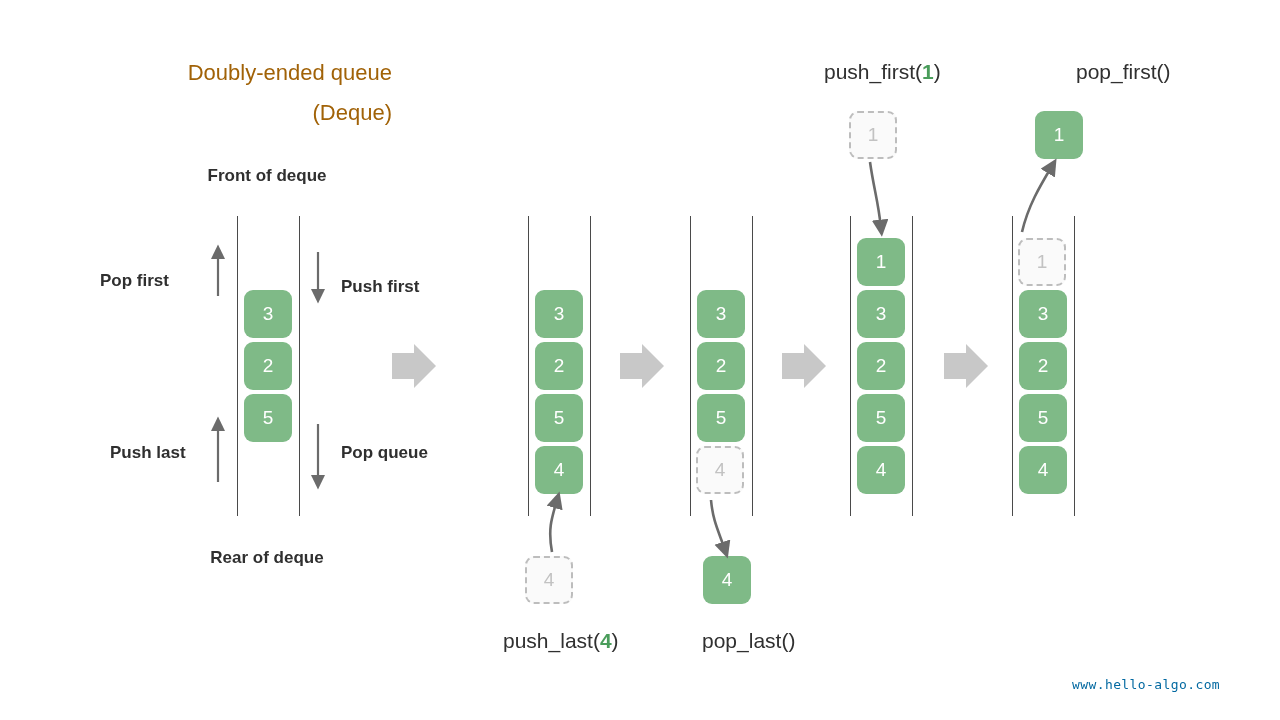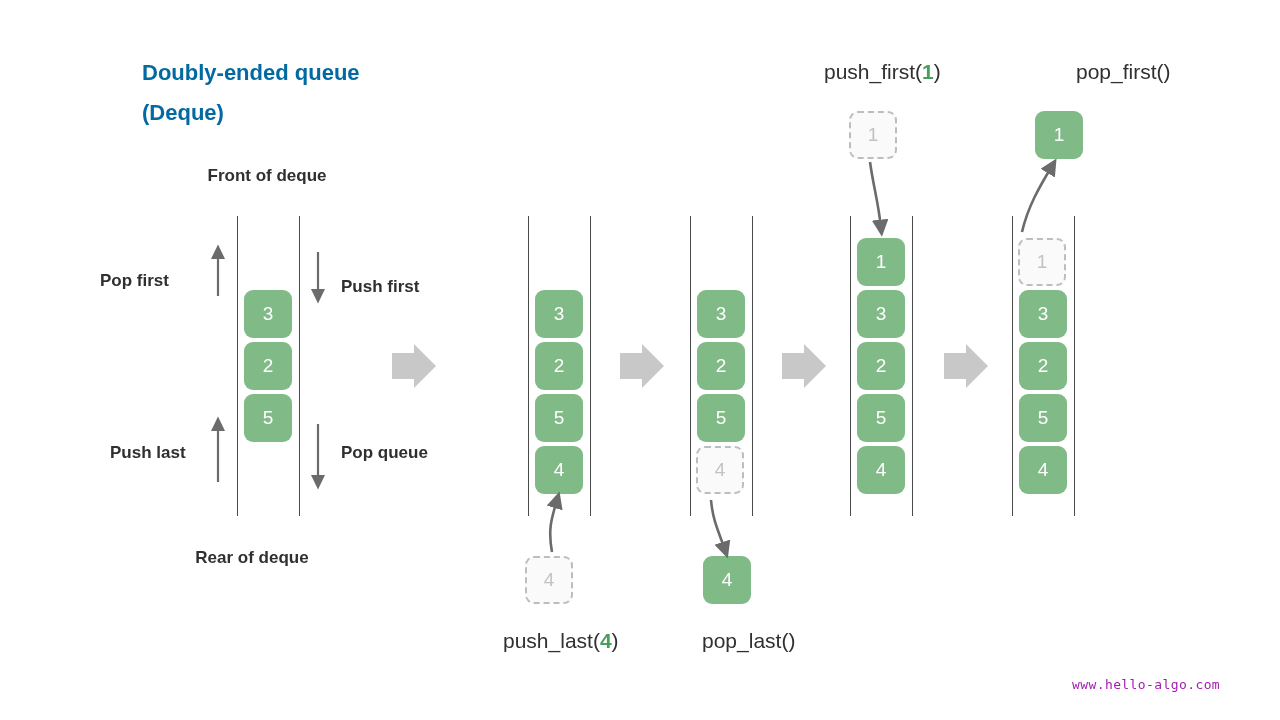--- a/index.html
+++ b/index.html
@@ -8,24 +8,24 @@
     background:#ffffff;
     font-family:"Liberation Sans", sans-serif;
     overflow:hidden;
     position:relative;
   }
   .stage{position:absolute;left:0;top:0;width:1280px;height:720px;}
 
   
   .title{
     position:absolute;
-    font-weight:bold;
-    color:#0369a1;
+    font-weight:normal;
+    color:#a16207;
     font-size:22px;
-    text-align:left;
+    text-align:right;
     white-space:nowrap;
   }
   .hdr{
     position:absolute;
     font-weight:bold;
     color:#303030;
     font-size:17px;
     text-align:center;
     white-space:nowrap;
   }
@@ -42,21 +42,21 @@
     font-family:Liberation Sans, sans-serif;
     font-size:21px;
     color:#303030;
     white-space:pre;
   }
   .code .arg{color:#4a9d5b;font-weight:bold;}
   .watermark{
     position:absolute;
     font-family:"DejaVu Sans Mono", monospace;
     font-size:13px;
-    color:#a21caf;
+    color:#0369a1;
     white-space:nowrap;
     letter-spacing:.4px;
   }
 
   
   .rail{
     position:absolute;
     width:1px;
     background:#4a4a4a;
   }
@@ -85,21 +85,21 @@
 </style>
 </head>
 <body>
 
 <div class="stage">
 
   <div class="title" style="left:142px;top:60px;width:250px;">Doubly-ended queue</div>
   <div class="title" style="left:142px;top:100px;width:250px;">(Deque)</div>
 
   <div class="hdr" style="left:142px;top:166px;width:250px;">Front of deque</div>
-  <div class="hdr" style="left:127px;top:548px;width:250px;">Rear of deque</div>
+  <div class="hdr" style="left:142px;top:548px;width:250px;">Rear of deque</div>
 
   <div class="oplabel" style="left:100px;top:271px;">Pop first</div>
   <div class="oplabel" style="left:341px;top:277px;">Push first</div>
   <div class="oplabel" style="left:94px;top:443px;margin-left:16px;">Push last</div>
   <div class="oplabel" style="left:341px;top:443px;">Pop queue</div>
 
   <div class="rail" style="left:237px;top:216px;height:300px;"></div>
   <div class="rail" style="left:299px;top:216px;height:300px;"></div>
 
   <div class="rail" style="left:528px;top:216px;height:300px;"></div>

